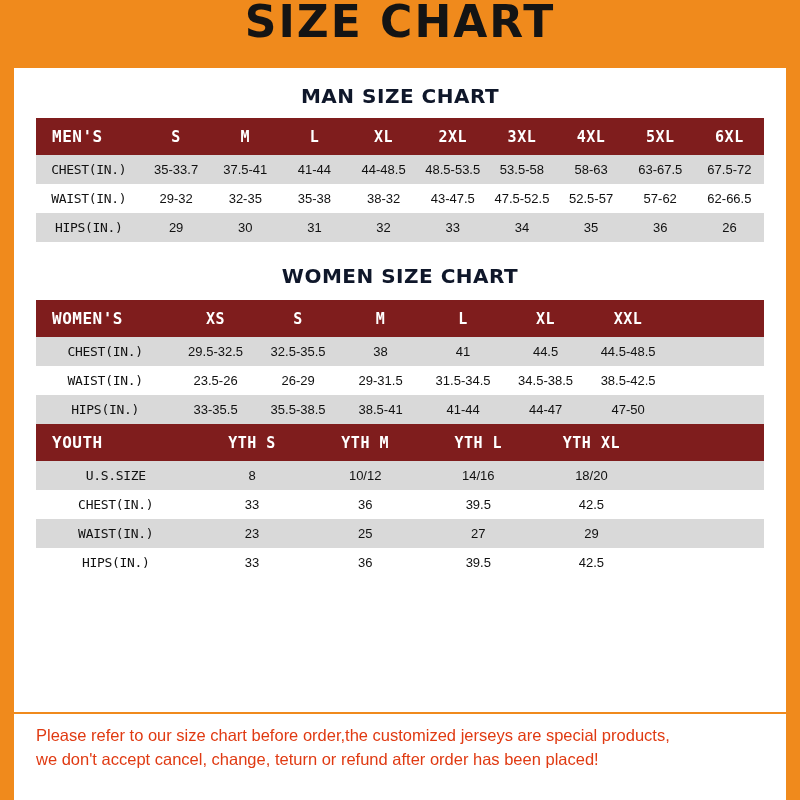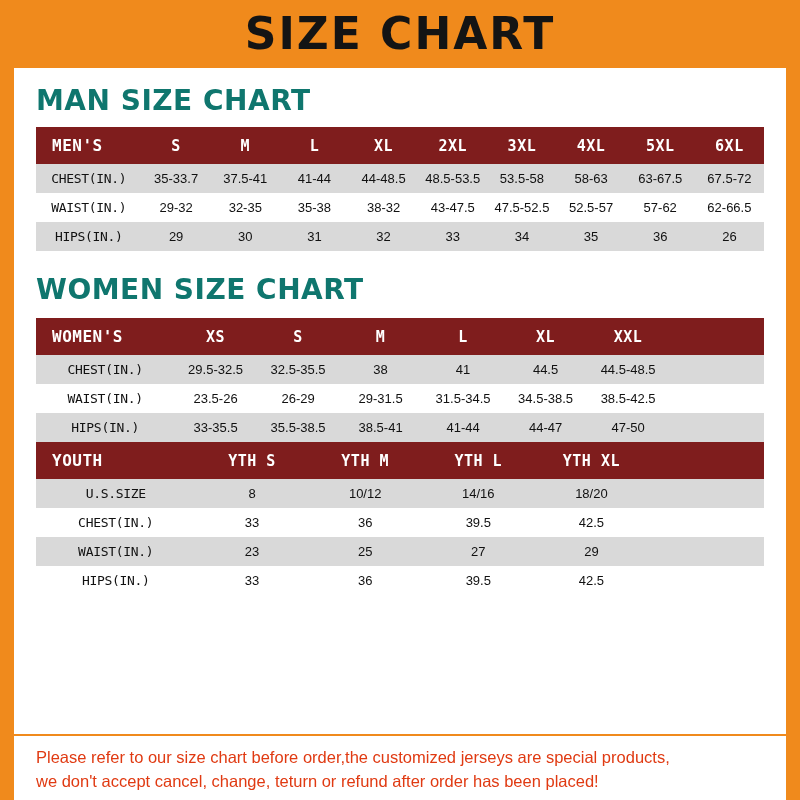--- a/index.html
+++ b/index.html
@@ -21,42 +21,43 @@
     border-left: 14px solid #f08a1c;
     border-right: 14px solid #f08a1c;
     background: #ffffff;
     display: flex;
     flex-direction: column;
   }
   .banner {
     background: #f08a1c;
     height: 68px;
     display: flex;
-    align-items: center;
+    align-items: flex-start;
     justify-content: center;
     flex: 0 0 auto;
   }
   .banner-title {
     font-family: "DejaVu Sans", sans-serif;
     font-weight: bold;
     font-size: 44px;
     letter-spacing: 2px;
     color: #141414;
     line-height: 1;
   }
   .content {
     flex: 1 1 auto;
     padding: 0 22px;
     box-sizing: border-box;
   }
   .section-title {
+    text-align: center;
     font-family: "DejaVu Sans", sans-serif;
     font-weight: bold;
-    font-size: 28px;
-    color: #0f766e;
+    font-size: 20px;
+    color: #0f172a;
     letter-spacing: 0.5px;
   }
   .t1 { margin: 16px 0 10px; }
   .t2 { margin: 22px 0 12px; }
   .t3 { margin: 24px 0 12px; }
 
   table {
     width: 100%;
     border-collapse: collapse;
     table-layout: fixed;
@@ -96,21 +97,21 @@
   
   table.men col.c0 { width: 14.5%; }
   table.women col.c0 { width: 19%; }
   table.youth col.c0 { width: 22%; }
   table.youth col.cx { width: 15.6%; }
   table.youth col.pad { width: 16%; }
   table.women col.pad { width: 13%; }
 
   .footnote {
     flex: 0 0 auto;
-    padding: 10px 20px 6px 22px;
+    padding: 10px 20px 28px 22px;
     box-sizing: border-box;
     color: #e03a12;
     font-family: "Liberation Sans", sans-serif;
     font-size: 16.5px;
     line-height: 1.45;
     border-top: 2px solid #f08a1c;
     margin-top: 8px;
   }
   .footnote div { white-space: nowrap; }
 </style>

